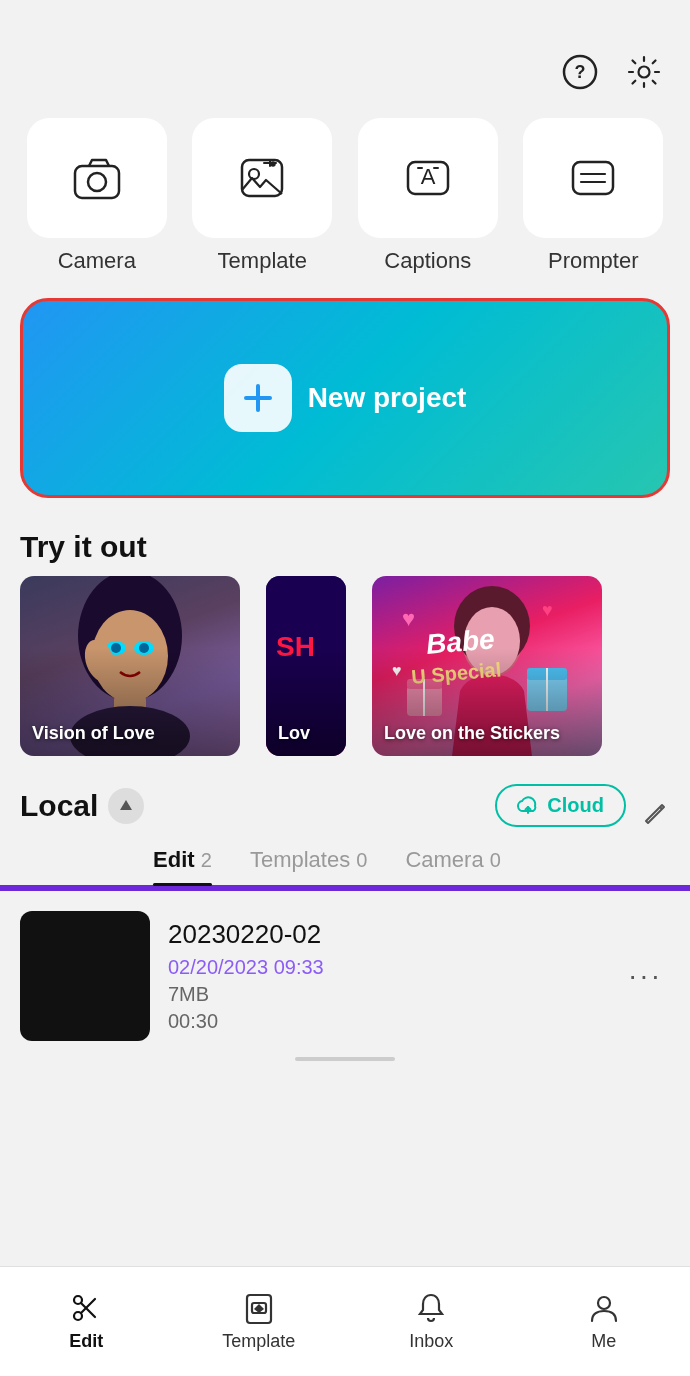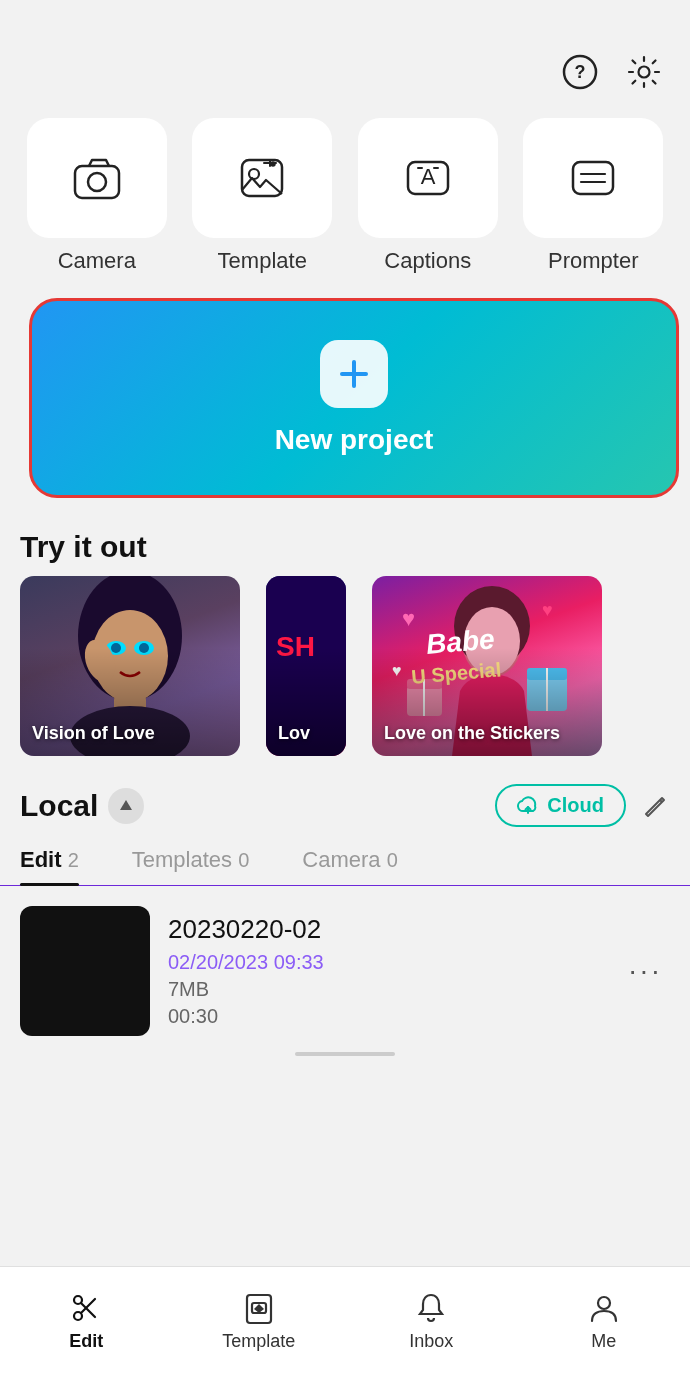--- a/index.html
+++ b/index.html
@@ -73,26 +73,25 @@
     .new-project-wrapper {
       padding: 16px 20px;
     }
     .new-project-btn {
       width: 100%;
       height: 200px;
       border-radius: 28px;
       background: linear-gradient(135deg, #2196f3 0%, #00bcd4 50%, #26c6b0 100%);
       border: 3px solid #e53935;
       display: flex;
-      flex-direction: column;
+      flex-direction: row;
       align-items: center;
       justify-content: center;
       cursor: pointer;
       gap: 16px;
-      margin-left: 9px;
     }
     .new-project-plus {
       width: 68px;
       height: 68px;
       background: rgba(255,255,255,0.9);
       border-radius: 18px;
       display: flex;
       align-items: center;
       justify-content: center;
     }
@@ -183,21 +182,21 @@
       height: 36px;
       background: #ddd;
       border-radius: 50%;
       display: flex;
       align-items: center;
       justify-content: center;
       cursor: pointer;
     }
     .local-right {
       display: flex;
-      align-items: center;
+      align-items: flex-end;
       gap: 16px;
     }
     .cloud-btn {
       border: 2px solid #00bfa5;
       border-radius: 24px;
       padding: 8px 20px;
       display: flex;
       align-items: center;
       gap: 8px;
       cursor: pointer;
@@ -215,23 +214,24 @@
       align-items: center;
     }
     .edit-icon svg {
       width: 28px;
       height: 28px;
     }
 
     
     .tabs {
       display: flex;
-      gap: 17px;
+      gap: 2px;
       padding: 0 20px;
-      border-bottom: 1px solid #6d28d9;
+      border-bottom: 6px solid #6d28d9;
+      justify-content: center;
     }
     .tab {
       padding: 12px 0;
       margin-right: 36px;
       font-size: 22px;
       color: #999;
       cursor: pointer;
       position: relative;
     }
     .tab.active {

